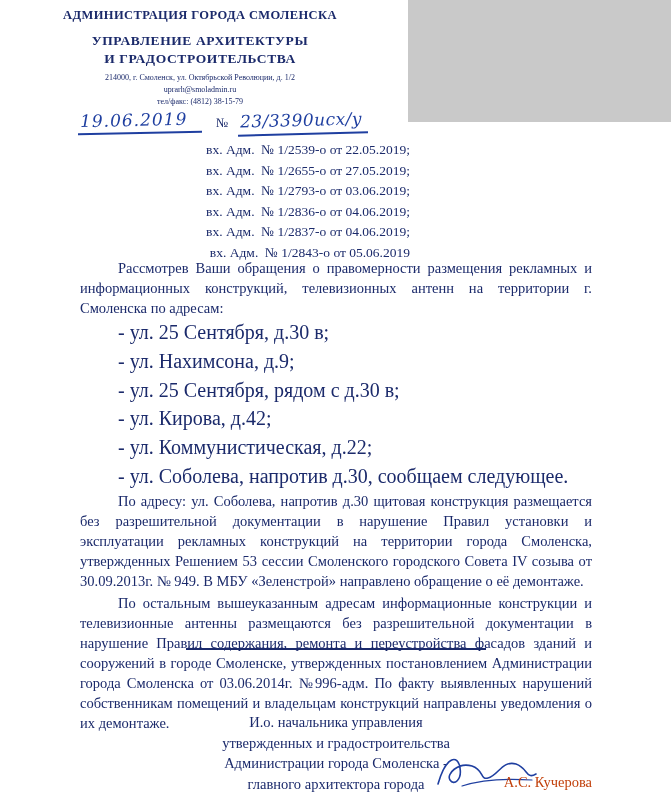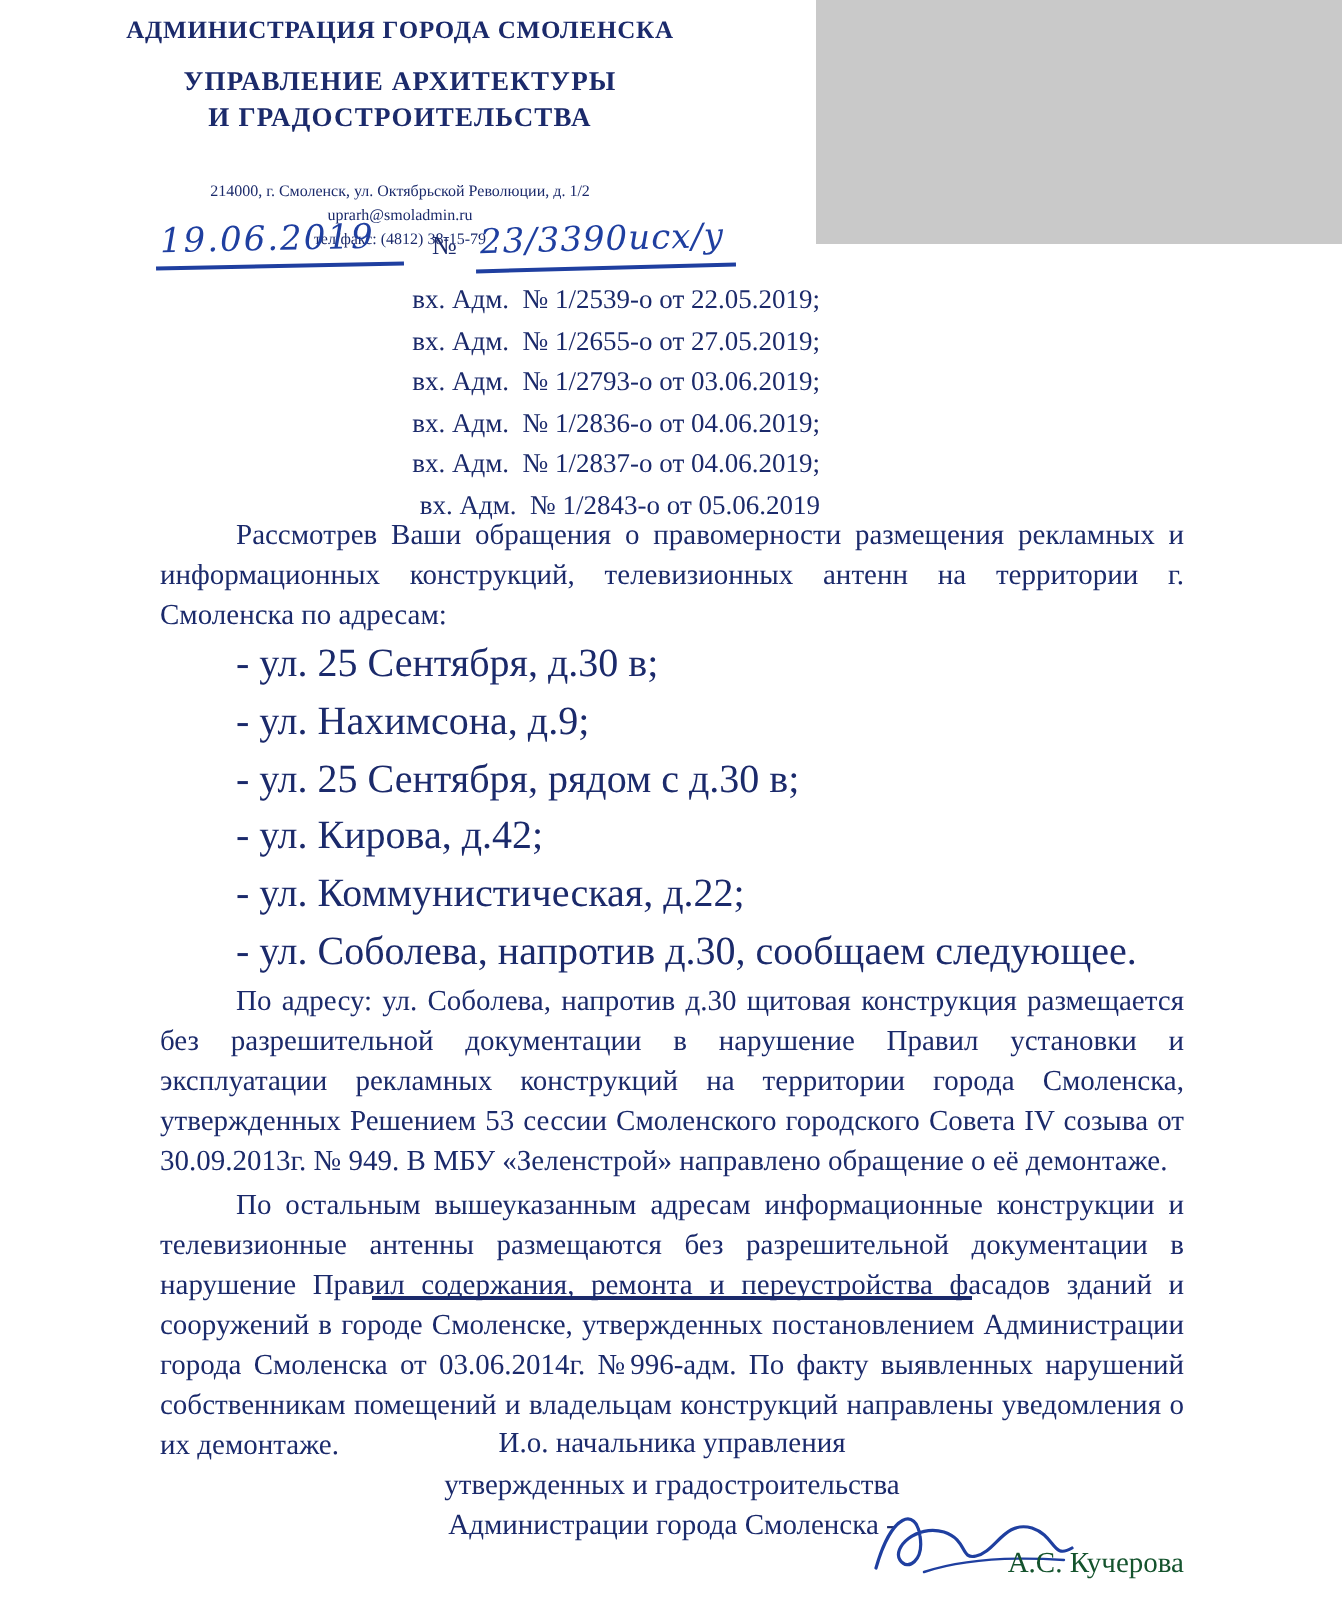--- a/index.html
+++ b/index.html
@@ -41,21 +41,21 @@
   }
   .lh-dept {
     margin-top: 9px;
     font-size: 13.5px;
     font-weight: bold;
     line-height: 1.35;
     letter-spacing: 0.6px;
     color: #1b2a6b;
   }
   .lh-addr {
-    margin-top: 22px;
+    margin-top: 4px;
     font-size: 8px;
     line-height: 1.45;
     color: #1b2a6b;
   }
   .lh-email, .lh-phone {
     font-size: 8px;
     line-height: 1.45;
     color: #1b2a6b;
   }
 
@@ -178,21 +178,21 @@
   .sig-line {
     font-size: 14.5px;
     line-height: 1.42;
     color: #1b2a6b;
   }
   .sig-name {
     position: absolute;
     right: 0;
     top: 62px;
     font-size: 14.5px;
-    color: #14532d;
+    color: #c2410c;
   }
   .sig-scribble {
     position: absolute;
     left: 352px;
     top: 38px;
     width: 110px;
     height: 42px;
   }
 
   .bottom-rule {
@@ -248,20 +248,21 @@
     <p class="addr-item">- ул. Коммунистическая, д.22;</p>
     <p class="addr-item">- ул. Соболева, напротив д.30, сообщаем следующее.</p>
     <p class="para">По адресу: ул. Соболева, напротив д.30 щитовая конструкция размещается без разрешительной документации в нарушение Правил установки и эксплуатации рекламных конструкций на территории города Смоленска, утвержденных Решением 53 сессии Смоленского городского Совета IV созыва от 30.09.2013г. № 949. В МБУ «Зеленстрой» направлено обращение о её демонтаже.</p>
     <p class="para para-block">По остальным вышеуказанным адресам информационные конструкции и телевизионные антенны размещаются без разрешительной документации в нарушение Правил содержания, ремонта и переустройства фасадов зданий и сооружений в городе Смоленске, утвержденных постановлением Администрации города Смоленска от 03.06.2014г. №996-адм. По факту выявленных нарушений собственникам помещений и владельцам конструкций направлены уведомления о их демонтаже.</p>
   </div>
 
   <div class="signature">
     <div class="sig-line">И.о. начальника управления</div>
     <div class="sig-line">утвержденных и градостроительства</div>
     <div class="sig-line">Администрации города Смоленска -</div>
+    <div class="sig-line">главного архитектора города</div>
 
     <svg class="sig-scribble" viewBox="0 0 110 42">
       <path d="M6 34 C14 6, 26 4, 28 18 C30 30, 22 36, 18 30 C14 24, 26 12, 40 16 C52 20, 48 30, 56 28 C66 26, 70 10, 84 14 C96 18, 94 30, 104 24" fill="none" stroke="#1f3fa0" stroke-width="1.6" stroke-linecap="round"></path>
       <path d="M30 36 C48 30, 70 28, 100 30" fill="none" stroke="#1f3fa0" stroke-width="1.2" stroke-linecap="round"></path>
     </svg>
 
     <div class="sig-name">А.С. Кучерова</div>
   </div>
 
   <div class="bottom-rule"></div>

